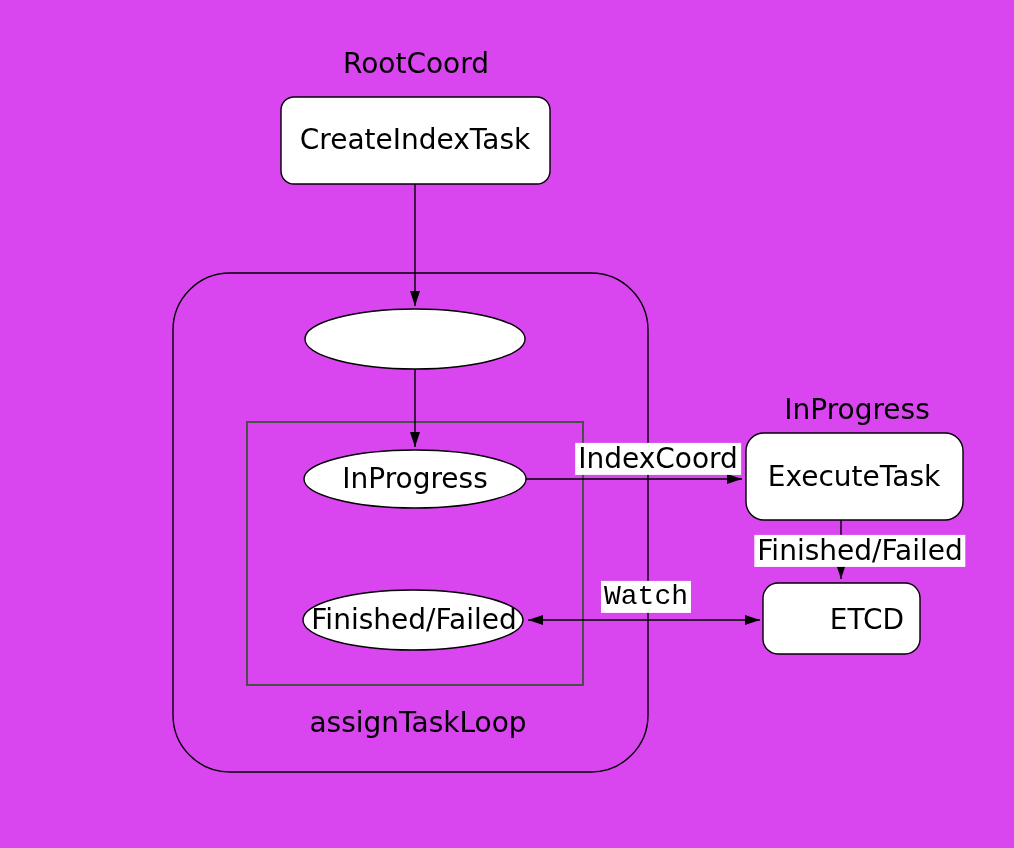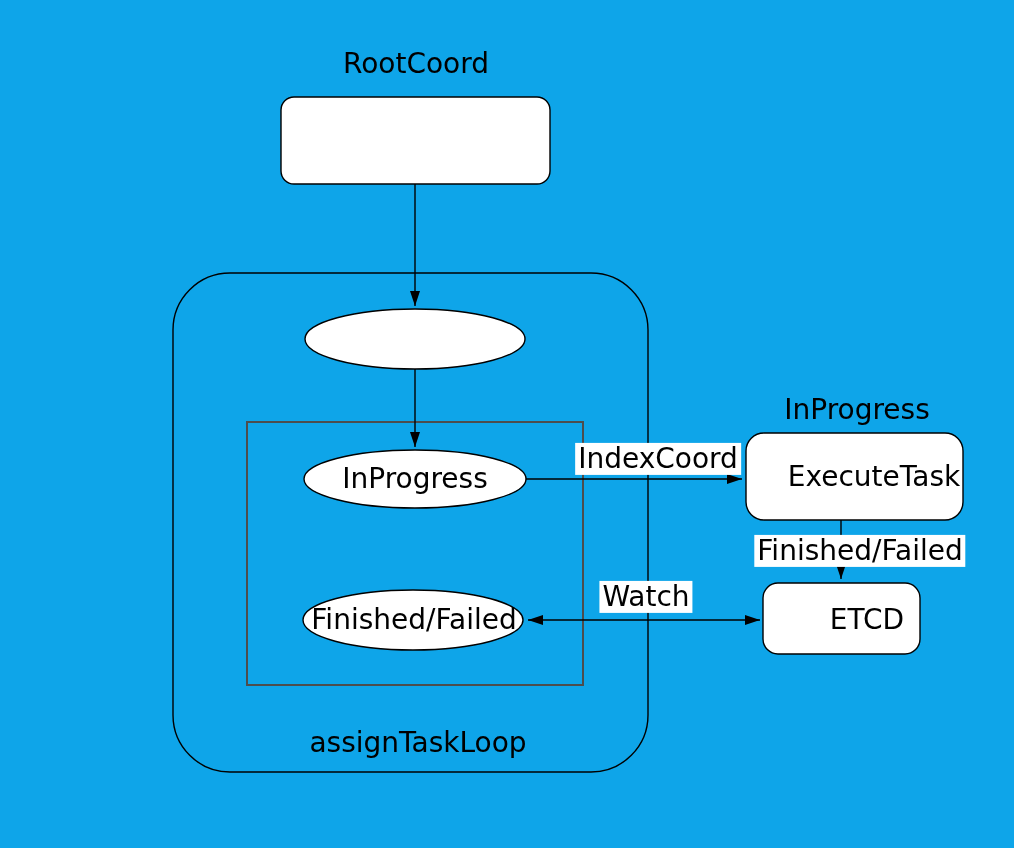--- a/index.html
+++ b/index.html
@@ -4,21 +4,21 @@
 <style>
   html, body {
     margin: 0;
     padding: 0;
     background: #ffffff;
   }
   .canvas {
     position: relative;
     width: 1014px;
     height: 848px;
-    background: #0ea5e9;
+    background: #d946ef;
     font-family: "DejaVu Sans", sans-serif;
     overflow: hidden;
   }
   .canvas svg {
     position: absolute;
     left: 0;
     top: 0;
   }
   .lbl {
     position: absolute;
@@ -71,31 +71,32 @@
     <line x1="841" y1="520" x2="841" y2="579" stroke="#000000" stroke-width="1.4" marker-end="url(#arrow)"></line>
 
     <line x1="528" y1="620" x2="760" y2="620" stroke="#000000" stroke-width="1.4" marker-start="url(#arrow)" marker-end="url(#arrow)"></line>
   </svg>
 
   <div class="lbl" style="left:416px; top:64px;">RootCoord</div>
 
 
   <div class="lbl" style="left:857px; top:410px;">InProgress</div>
 
-  <div class="lbl" style="left:418px; top:723px;margin-top:20px;">assignTaskLoop</div>
+  <div class="lbl" style="left:418px; top:723px;">assignTaskLoop</div>
 
+  <div class="lbl" style="left:415px; top:140px;">CreateIndexTask</div>
 
 
   <div class="lbl" style="left:415px; top:479px;text-align:center;">InProgress</div>
 
   <div class="lbl" style="left:414px; top:620px;">Finished/Failed</div>
 
-  <div class="lbl" style="left:854px; top:477px;margin-left:20px;">ExecuteTask</div>
+  <div class="lbl" style="left:854px; top:477px;">ExecuteTask</div>
 
   <div class="lbl" style="left:867px; top:620px;">ETCD</div>
 
   <div class="lbl edge-lbl" style="left:658px; top:459px;">IndexCoord</div>
 
   <div class="lbl edge-lbl" style="left:860px; top:551px;">Finished/Failed</div>
 
-  <div class="lbl edge-lbl" style="left:646px; top:597px;">Watch</div>
+  <div class="lbl edge-lbl" style="left:646px; top:597px;font-family:Liberation Mono, monospace;">Watch</div>
 
 </div>
 
 </body></html>

